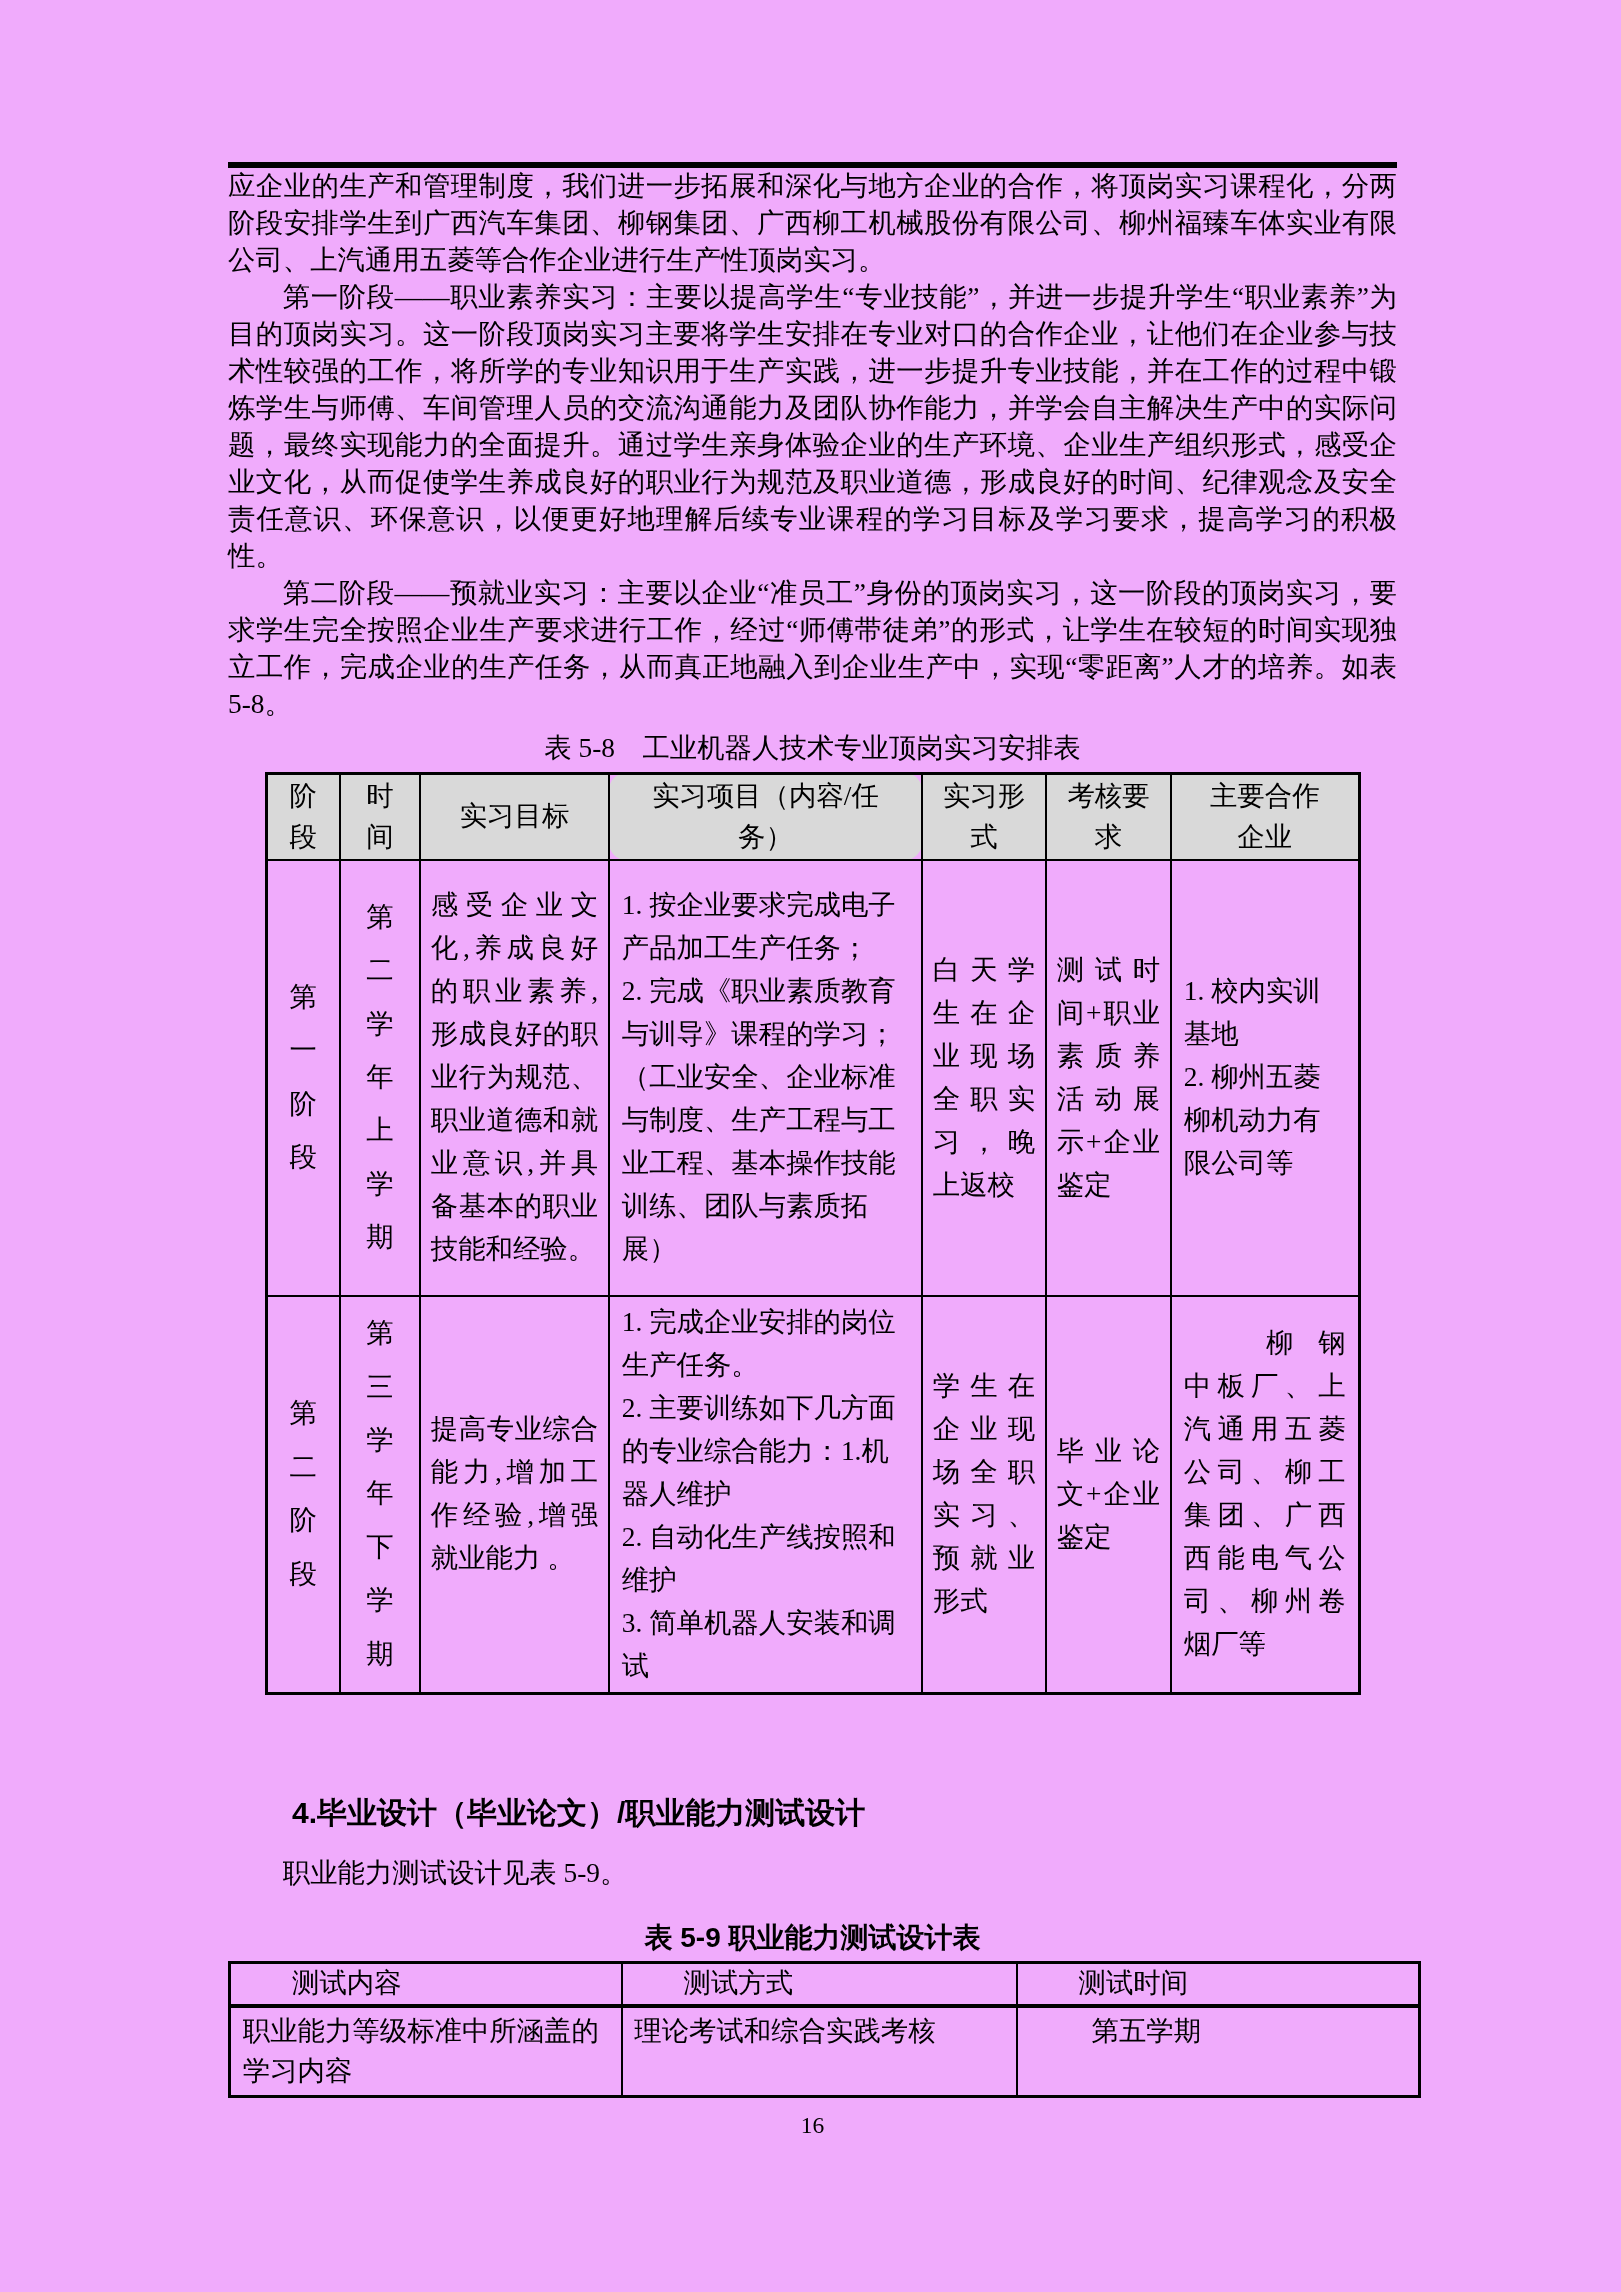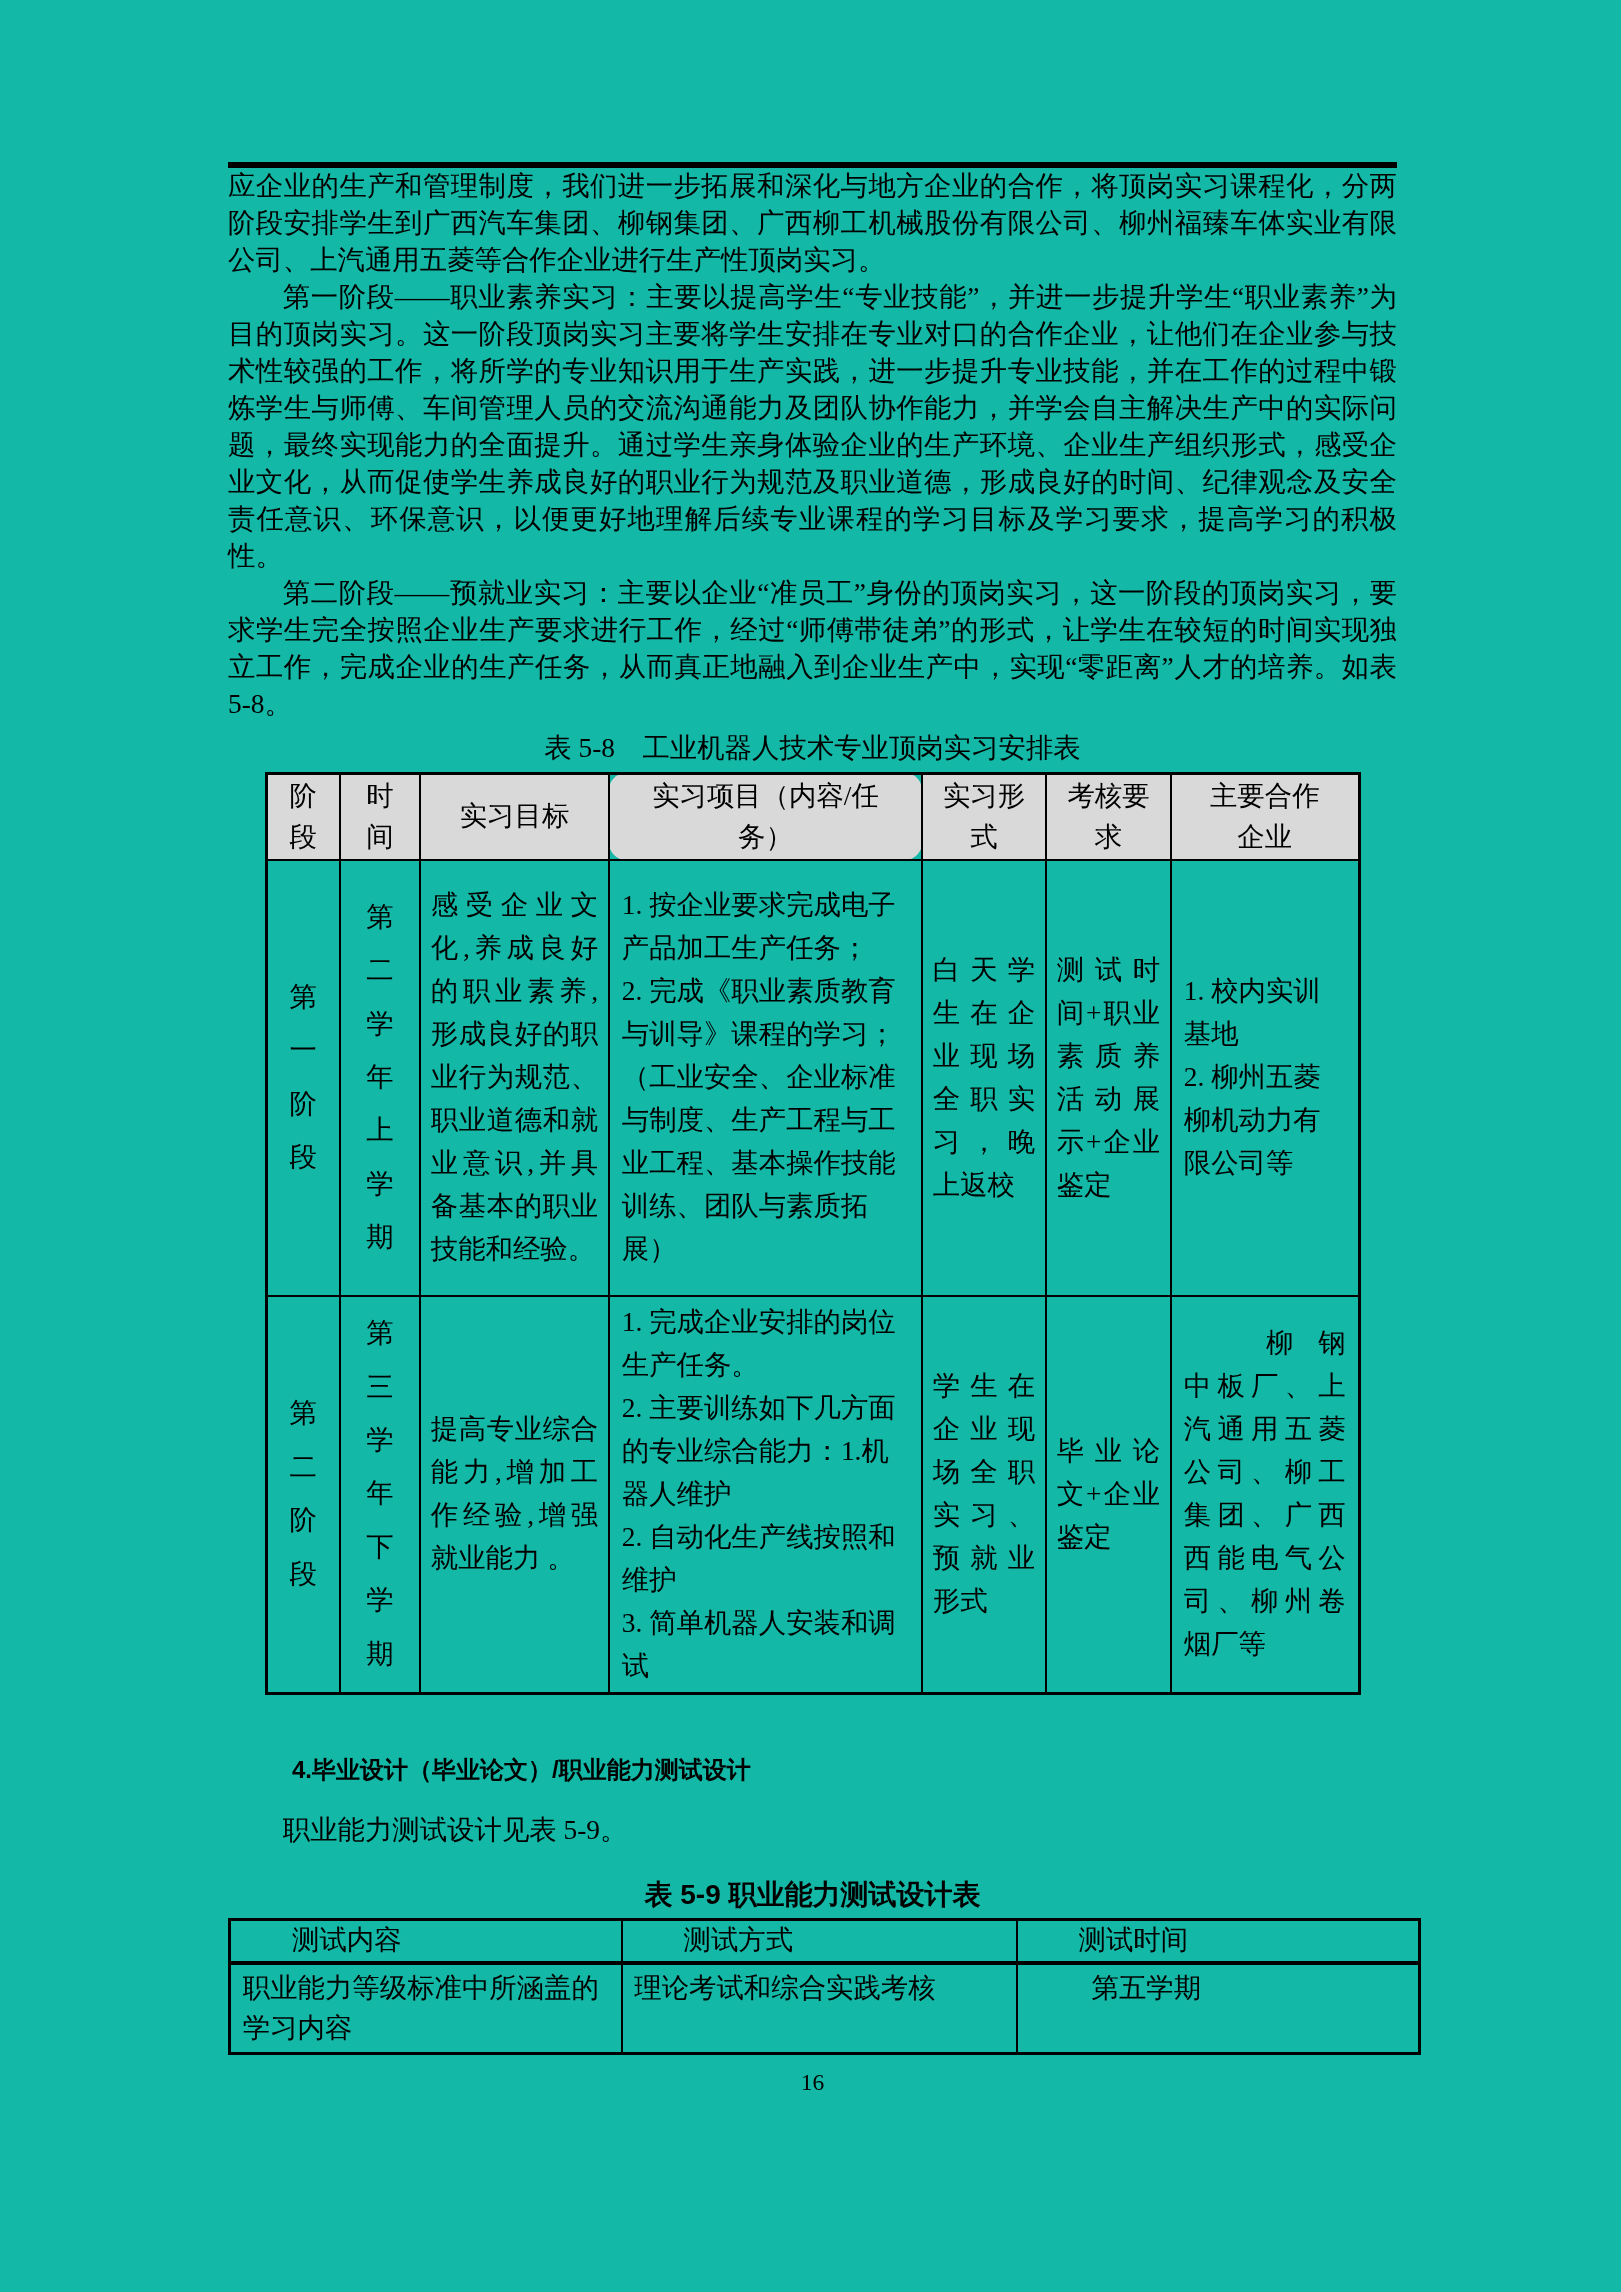--- a/index.html
+++ b/index.html
@@ -1,20 +1,20 @@
 <!DOCTYPE html>
 <html><head>
 <meta charset="utf-8">
 <style>
   html,body { margin:0; padding:0; background:#e8e8e8; }
   .page {
     position:relative;
     width:1621px; height:2293px;
     margin:0 auto;
-    background:#14b8a6;
+    background:#f0abfc;
     font-family:"Liberation Serif","DejaVu Serif",serif;
     color:#000;
     overflow:hidden;
   }
   .content { padding:0 224px 0 228px; }
 
   .header-rule { margin-top:162px; height:5.9px; background:#000; }
 
   p.body-par { font-size:27.4px; line-height:37px; text-align:justify; margin:0; }
   .p1 { margin-top:26.5px; }
@@ -52,23 +52,23 @@
     display:inline-block; width:1.1em;
     word-break:break-all; line-height:1.5; 
     vertical-align:middle;
   }
   .t58 td.justify { text-align:justify; text-justify:inter-character; }
   .t58 td.prelist { white-space:pre-line; text-align:left; padding:3.9px 11.8px; }
   .t58 td.partners1 { white-space:pre-line; text-align:left; padding:3.9px 11.8px; }
   .t58 td.partners2 { text-align:justify; text-justify:inter-character; text-indent:3em; padding:3.9px 11.8px; }
 
   .section-heading {
-    margin:55px 0 0 64px;
+    margin:98px 0 0 64px;
     font-family:"Liberation Sans","DejaVu Sans",sans-serif;
-    font-weight:bold; font-size:24px; line-height:39px;
+    font-weight:bold; font-size:30px; line-height:39px;
   }
   .section-intro { margin-top:23.5px; font-size:27.4px; line-height:37px; text-indent:2em; }
 
   .caption59 {
     margin-top:8.8px; text-align:center;
     font-family:"Liberation Sans","DejaVu Sans",sans-serif;
     font-weight:bold; font-size:28px;
   }
 
   table.t59 {

